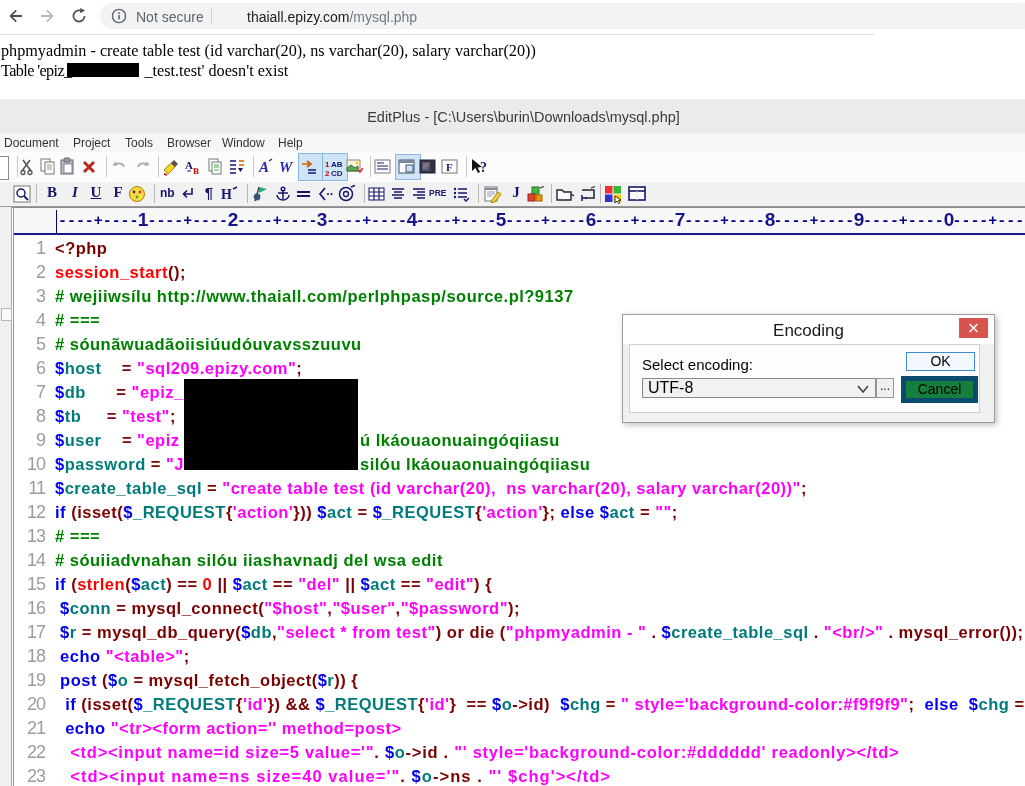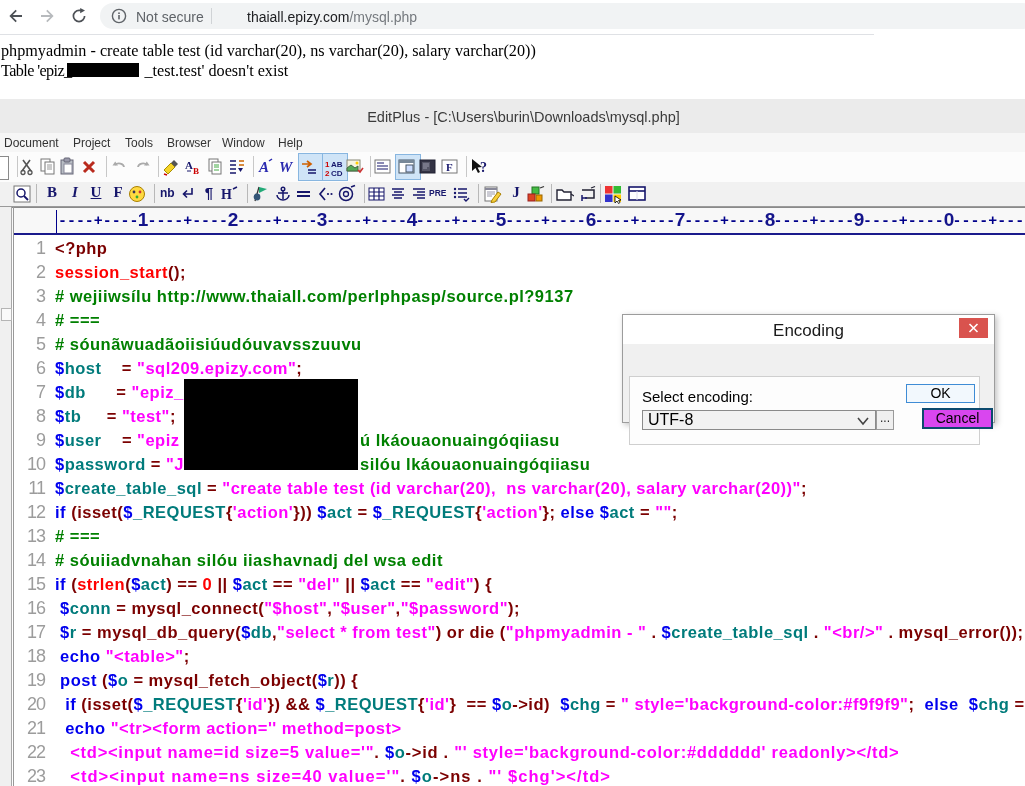--- a/index.html
+++ b/index.html
@@ -41,26 +41,26 @@
 #code .u{color:#0000ee;}
 #code .t{color:#007b7b;}
 #code .s{color:#ff00ff;}
 #code .r{color:#ff0000;}
 #code .c{color:#008000;}
 #cbox{position:absolute;left:184px;top:280px;width:174px;height:91px;background:#000;}
 
 #dlg{position:absolute;left:622px;top:314px;width:371px;height:107px;background:#f0f0f0;border:1px solid #9c9c9c;box-shadow:2px 2px 6px rgba(0,0,0,0.25);}
 #dlgtitle{position:absolute;left:0;top:0;width:100%;height:29px;background:#fff;font-size:17px;color:#1a1a1a;text-align:center;line-height:32px;}
 #dlgx{position:absolute;left:336px;top:3px;width:29px;height:20px;background:#d9534e;color:#fff;text-align:center;font-size:11px;line-height:20px;font-weight:bold;}
-#grp{position:absolute;left:6px;top:29px;width:349px;height:67px;background:#fdfdfd;border:1px solid #cfcfcf;margin-top:32px;}
+#grp{position:absolute;left:6px;top:29px;width:349px;height:67px;background:#fdfdfd;border:1px solid #cfcfcf;}
 #sel{position:absolute;left:12px;top:11px;font-size:15px;color:#000;}
 #combo{position:absolute;left:12px;top:33px;width:227px;height:18px;background:#f2f2f2;border:1px solid #8a8a8a;font-size:16px;line-height:18px;padding-left:5px;color:#000;}
 #dots{position:absolute;left:246px;top:33px;width:16px;height:18px;background:#efefef;border:1px solid #9a9a9a;text-align:center;font-size:12px;line-height:14px;color:#222;}
 #okbtn{position:absolute;left:276px;top:7px;width:67px;height:17px;background:#f2f8fd;border:1px solid #3f8cd5;text-align:center;font-size:14px;line-height:17px;color:#000;}
-#cancelbtn{position:absolute;left:292px;top:31px;width:67px;height:17px;background:#d946ef;border:2px solid #0c4a6e;text-align:center;font-size:14px;line-height:17px;color:#000;}
+#cancelbtn{position:absolute;left:271px;top:31px;width:67px;height:17px;background:#15803d;border:5px solid #0c4a6e;text-align:center;font-size:14px;line-height:17px;color:#000;}
 </style></head>
 <body>
 
 <div id="chrome">
 <svg class="abs" style="left:8px;top:8px" width="16" height="16" viewBox="0 0 16 16">
       <path d="M14 7H4.8l4-4L7.6 1.8 1.4 8l6.2 6.2 1.2-1.2-4-4H14z" fill="#4d5156"></path>
     </svg>
 <svg class="abs" style="left:39px;top:8px" width="16" height="16" viewBox="0 0 16 16">
       <path d="M2 7h9.2l-4-4 1.2-1.2L14.6 8l-6.2 6.2-1.2-1.2 4-4H2z" fill="#b7babd"></path>
     </svg>

